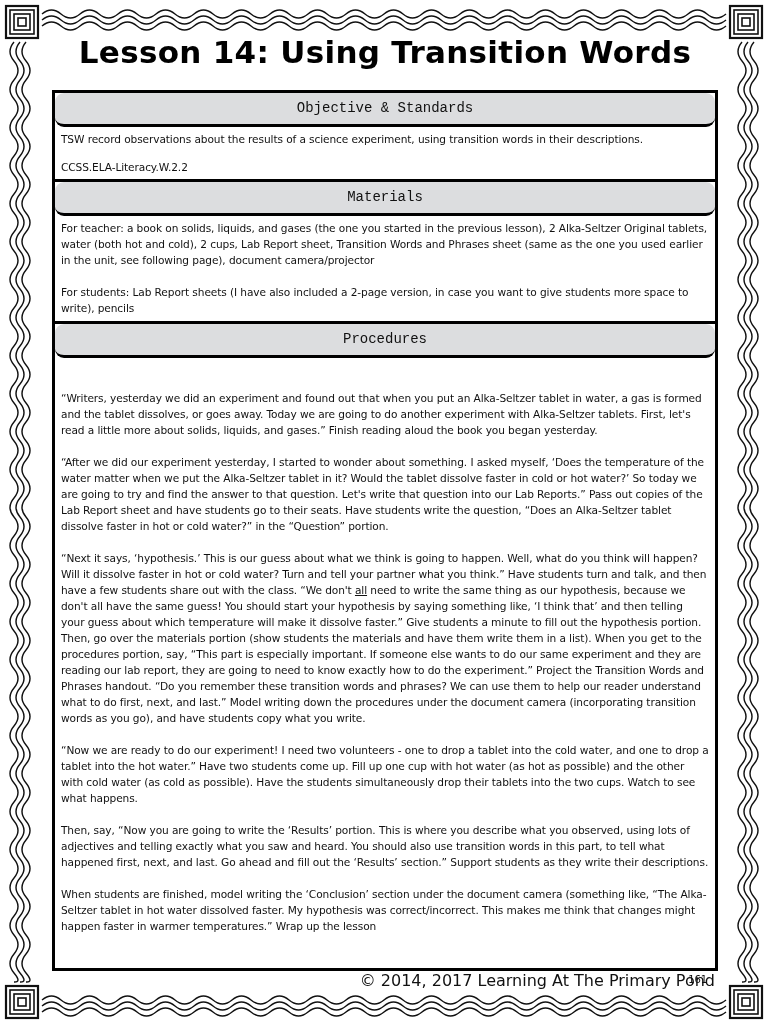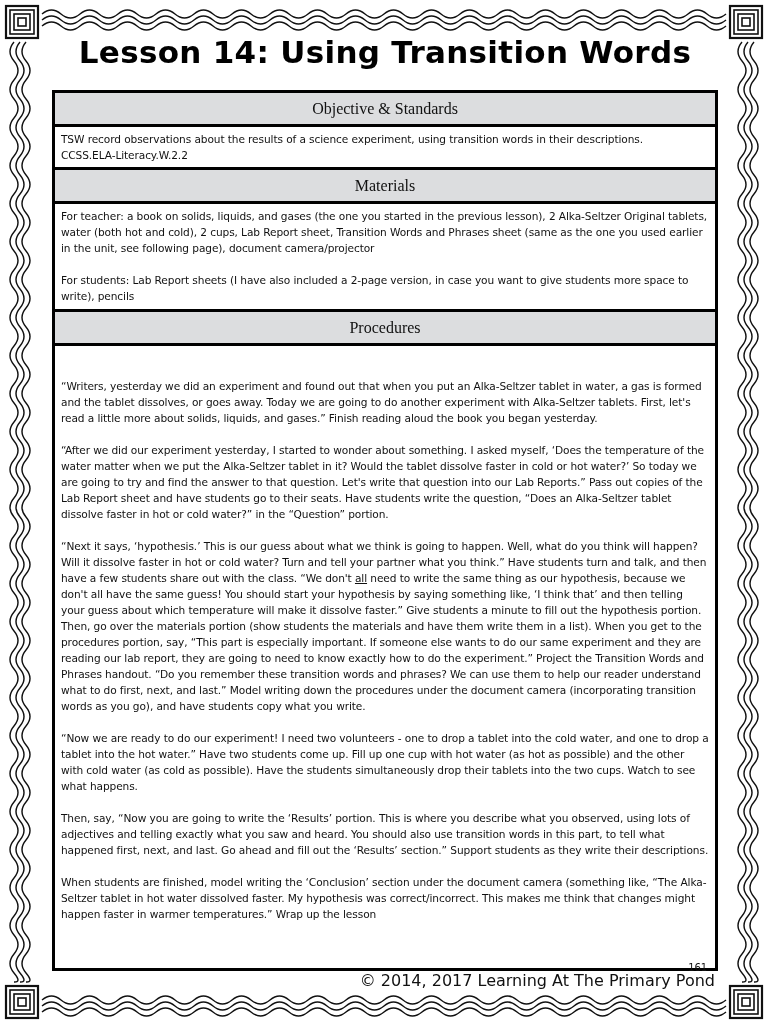--- a/index.html
+++ b/index.html
@@ -5,22 +5,22 @@
     html, body { margin: 0; padding: 0; background: #ffffff; }
     body { width: 768px; height: 1024px; position: relative; overflow: hidden;
            font-family: "DejaVu Sans", sans-serif; color: #111; }
     #frame { position: absolute; left: 0; top: 0; width: 768px; height: 1024px; }
     .title { position: absolute; left: 1px; width: 768px; top: 34px; text-align: center;
              font-family: "DejaVu Sans", sans-serif; font-weight: bold; font-size: 31px;
              letter-spacing: 0.3px; color: #000; }
     .sheet { position: absolute; left: 52px; top: 90px; width: 660px; height: 875px;
              border: 3px solid #000; box-sizing: content-box; }
     .sec-head { background: #dcdddf; border-bottom: 3px solid #000; text-align: center;
-                height: 31px; line-height: 31px; font-family: Liberation Serif, serif;
-                font-size: 16px; color: #111; }
+                height: 31px; line-height: 31px; font-family: Liberation Mono, monospace;
+                font-size: 14px; color: #111; border-radius: 9px; }
     .sec-body { font-size: 10.6px; line-height: 16px; padding: 4px 6px 5px 6px;
                 letter-spacing: -0.1px; }
     .sec-body p { margin: 0; }
     .sec-body p + p { margin-top: 16px; }
     .divider { border-top: 3px solid #000; }
     .procedures-body { height: 597px; position: relative; margin-top: 28px; }
     .page-num { position: absolute; right: 8px; bottom: 4px; font-size: 10px; }
     .copyright { position: absolute; right: 53px; top: 971px; font-size: 16px; color: #111; }
     u { text-decoration: underline; }
   </style>
@@ -71,21 +71,21 @@
 </svg>
 
 <div class="title">Lesson 14:  Using Transition Words</div>
 
 <div class="sheet">
 
   <div>
     <div class="sec-head">Objective &amp; Standards</div>
     <div class="sec-body" style="padding-bottom:4px;">
       <p>TSW record observations about the results of a science experiment, using transition words in their descriptions.</p>
-      <p style="margin-top:0">CCSS.ELA-Literacy.W.2.2</p>
+      <p style="margin-top:12px">CCSS.ELA-Literacy.W.2.2</p>
     </div>
   </div>
 
   <div class="divider"></div>
 
   <div>
     <div class="sec-head">Materials</div>
     <div class="sec-body">
       <p>For teacher:  a book on solids, liquids, and gases (the one you started in the previous lesson), 2 Alka-Seltzer Original tablets, water (both hot and cold), 2 cups, Lab Report sheet, Transition Words and Phrases sheet (same as the one you used earlier in the unit, see following page), document camera/projector</p>
       <p>For students:  Lab Report sheets (I have also included a 2-page version, in case you want to give students more space to write), pencils</p>

